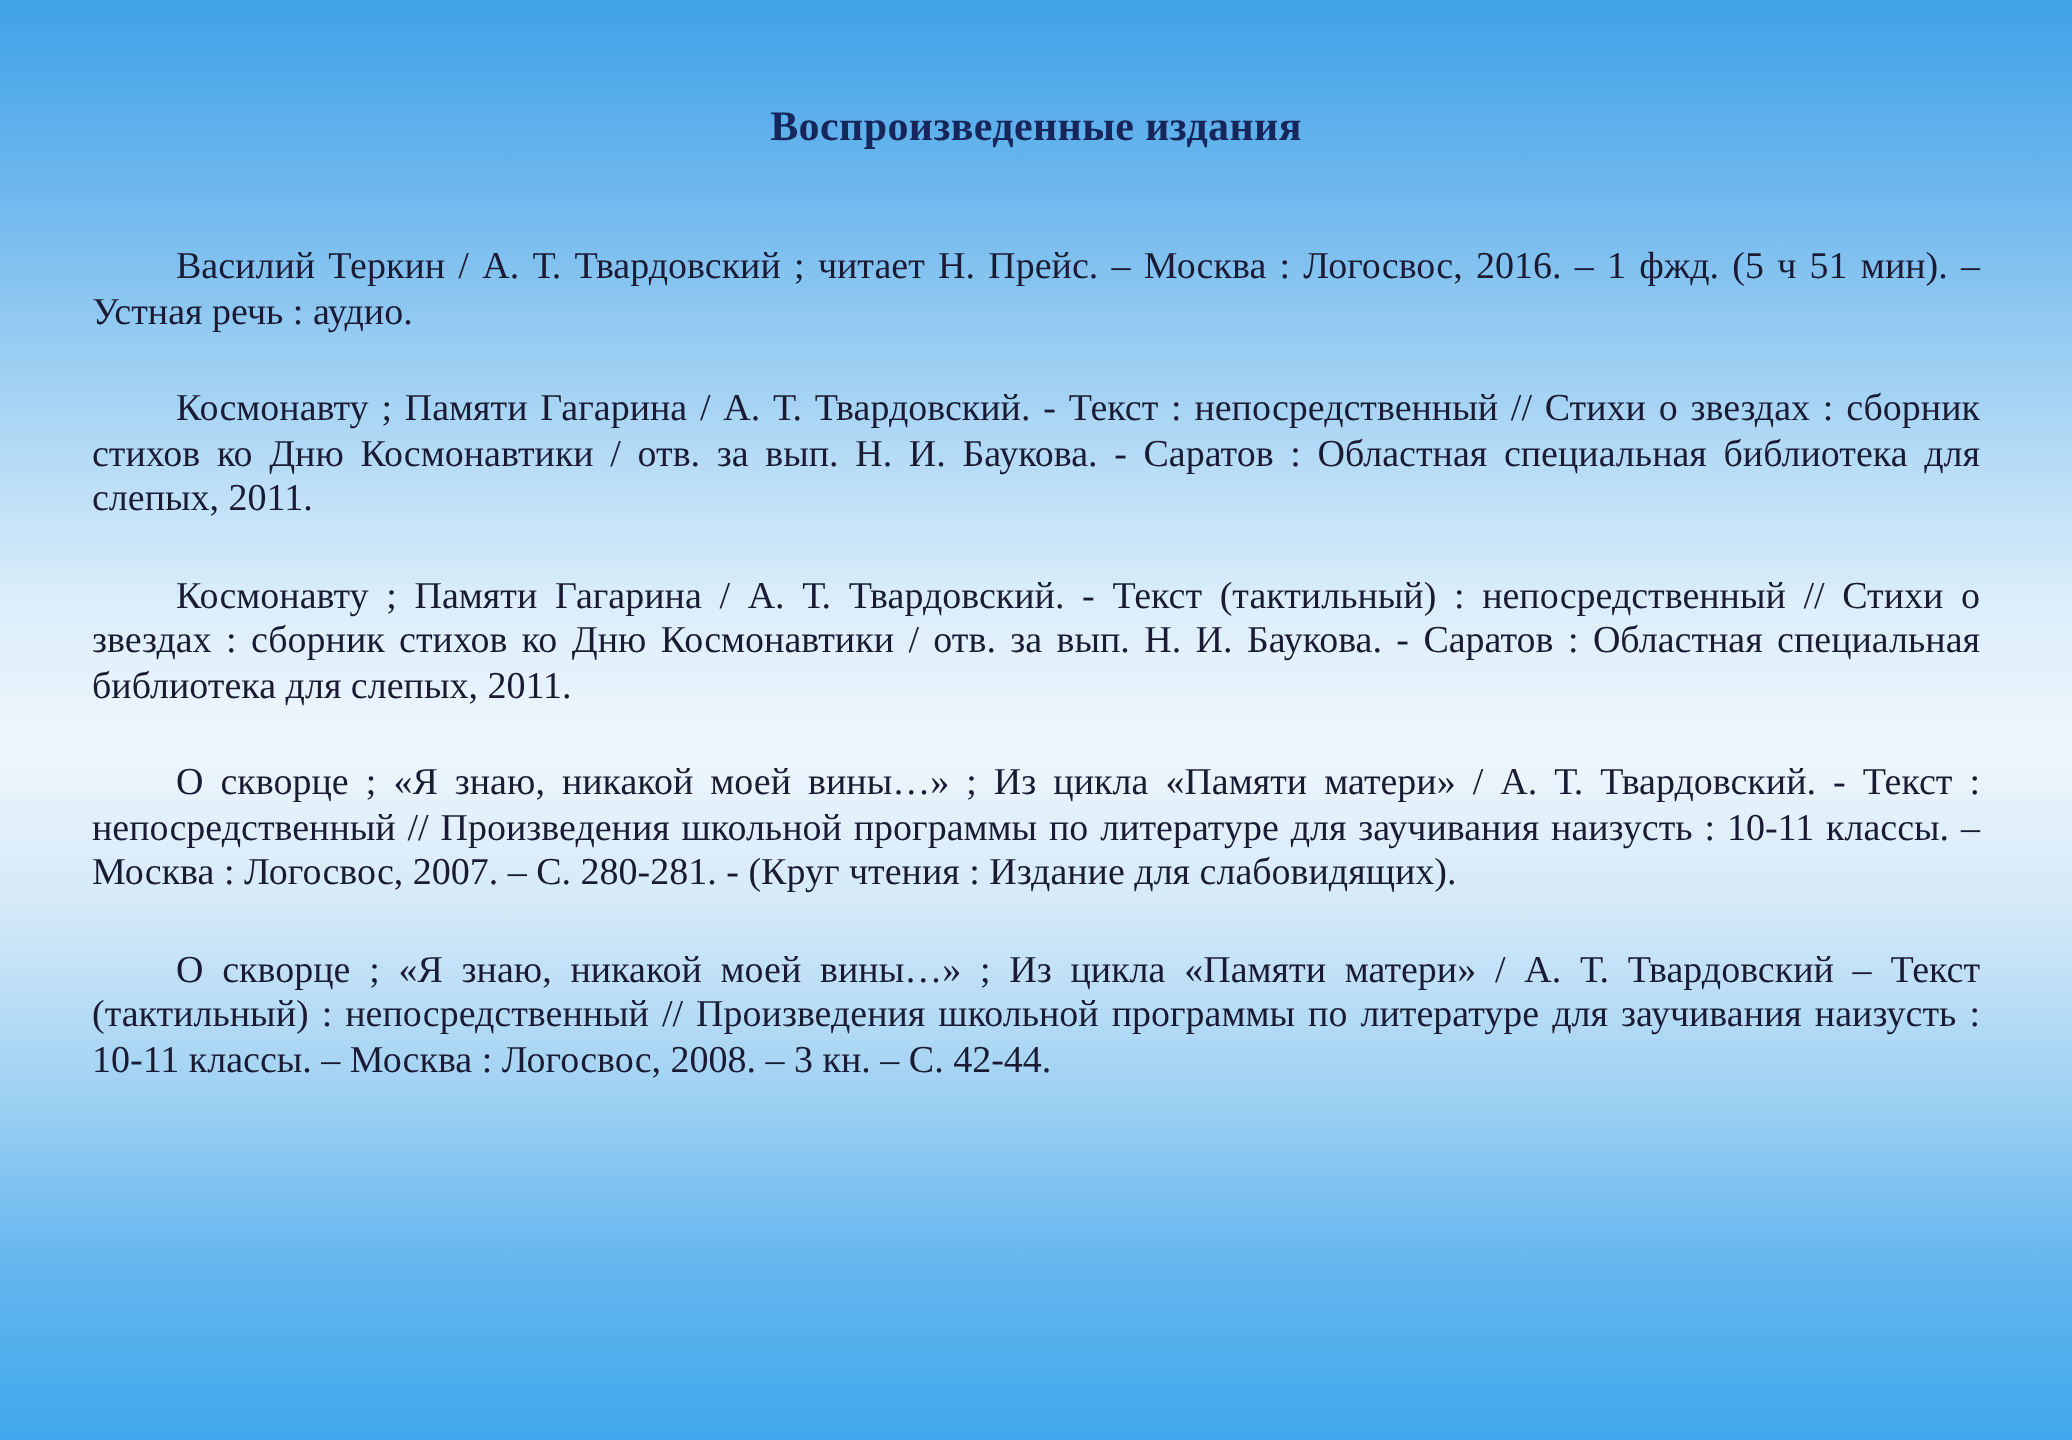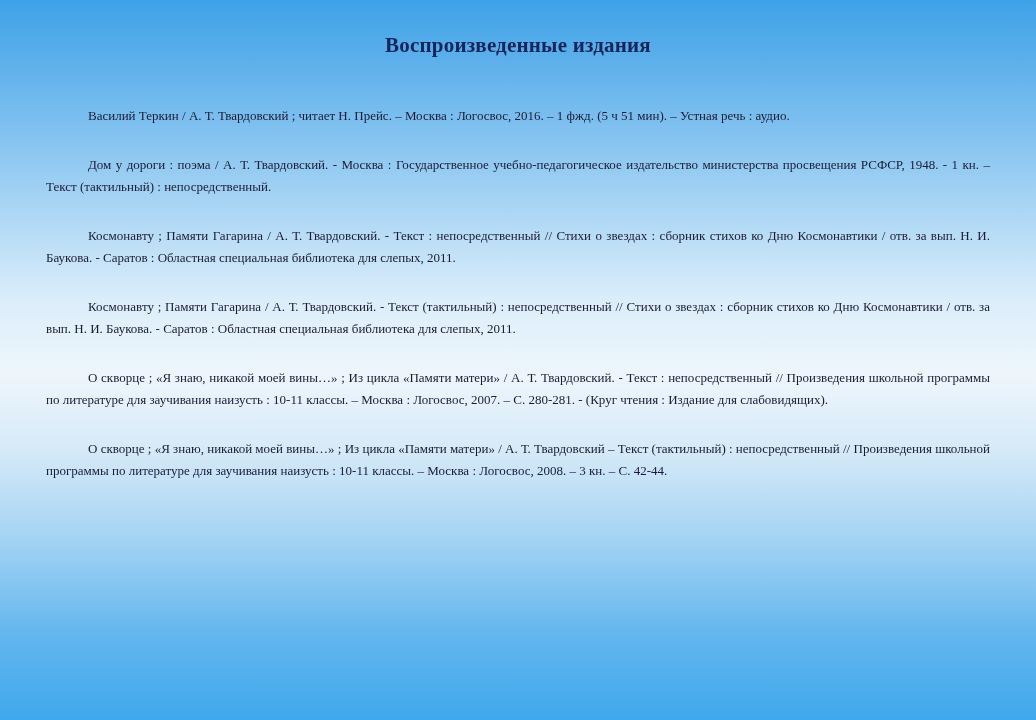--- a/index.html
+++ b/index.html
@@ -19,54 +19,53 @@
       #d4e9f8 63%,
       #a3d3f3 75%,
       #64b6ee 88%,
       #3fa8ec 100%);
     font-family: "Liberation Serif", "DejaVu Serif", serif;
   }
   .slide {
     box-sizing: border-box;
     width: 1036px;
     height: 720px;
-    padding: 32px 46px 0 46px;
+    padding: 50px 46px 0 46px;
   }
   .slide-title {
     margin: 0 0 47px 0;
     text-align: center;
     font-size: 21px;
     line-height: 26px;
     font-weight: bold;
     color: #16265a;
     letter-spacing: 0.2px;
   }
   .entries {
     margin: 0;
   }
   .entry {
     margin: 0 0 26px 0;
-    font-size: 13px;
+    font-size: 19px;
     line-height: 22.5px;
     color: #1a1b33;
     text-align: justify;
     text-indent: 42px;
     text-justify: inter-word;
   }
   .entry:last-child {
     margin-bottom: 0;
   }
 </style>
 </head>
 <body>
 
 <div class="slide">
   <h1 class="slide-title">Воспроизведенные издания</h1>
 
   <div class="entries">
     <p class="entry">Василий Теркин / А. Т. Твардовский ; читает Н. Прейс. – Москва : Логосвос, 2016. – 1 фжд. (5 ч 51 мин). – Устная речь : аудио.</p>
-    <p class="entry">Дом у дороги : поэма / А. Т. Твардовский. - Москва : Государственное учебно-педагогическое издательство министерства просвещения РСФСР, 1948. - 1 кн. – Текст (тактильный) : непосредственный.</p>
     <p class="entry">Космонавту ; Памяти Гагарина / А. Т. Твардовский. - Текст : непосредственный // Стихи о звездах : сборник стихов ко Дню Космонавтики / отв. за вып. Н. И. Баукова. - Саратов : Областная специальная библиотека для слепых, 2011.</p>
     <p class="entry">Космонавту ; Памяти Гагарина / А. Т. Твардовский. - Текст (тактильный) : непосредственный // Стихи о звездах : сборник стихов ко Дню Космонавтики / отв. за вып. Н. И. Баукова. - Саратов : Областная специальная библиотека для слепых, 2011.</p>
     <p class="entry">О скворце ; «Я знаю, никакой моей вины…» ; Из цикла «Памяти матери» / А. Т. Твардовский. - Текст : непосредственный // Произведения школьной программы по литературе для заучивания наизусть : 10-11 классы. – Москва : Логосвос, 2007. – С. 280-281. - (Круг чтения : Издание для слабовидящих).</p>
     <p class="entry">О скворце ; «Я знаю, никакой моей вины…» ; Из цикла «Памяти матери» / А. Т. Твардовский – Текст (тактильный) : непосредственный // Произведения школьной программы по литературе для заучивания наизусть : 10-11 классы. – Москва : Логосвос, 2008. – 3 кн. – С. 42-44.</p>
   </div>
 </div>
 
 </body></html>

